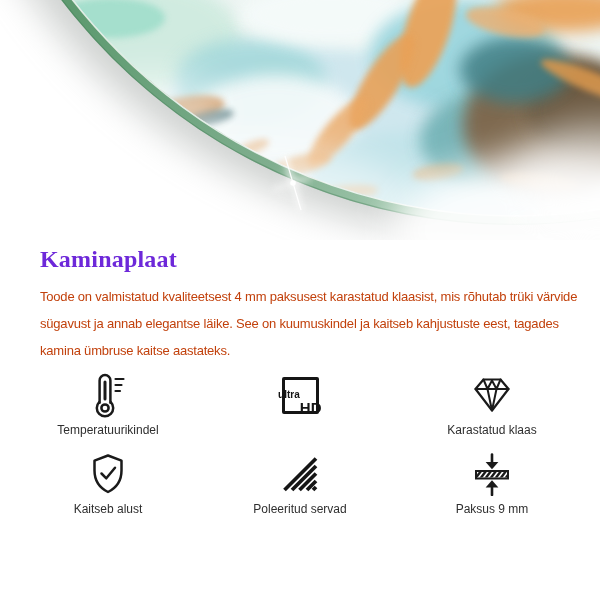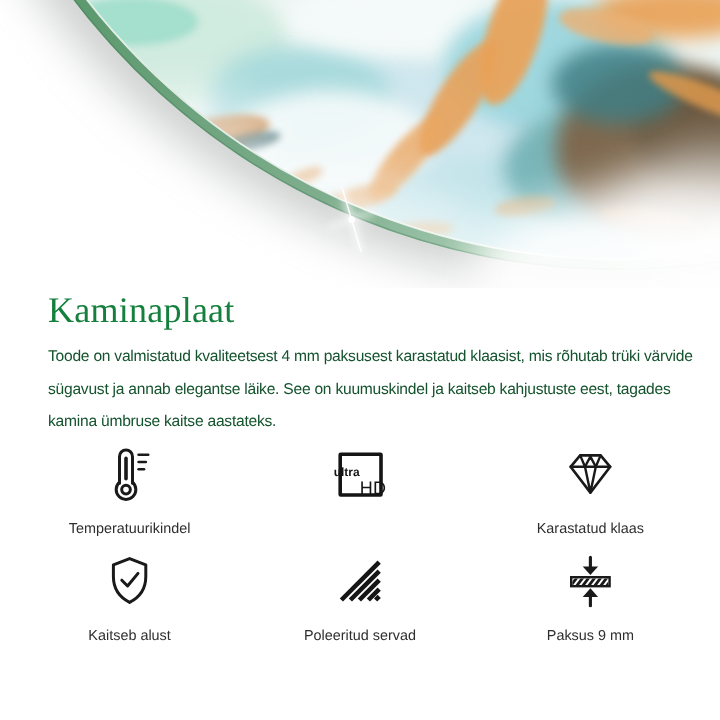--- a/index.html
+++ b/index.html
@@ -6,48 +6,48 @@
   body{
     width:600px;height:600px;background:#ffffff;overflow:hidden;
     font-family:"Liberation Sans", sans-serif;
     -webkit-font-smoothing:antialiased;
   }
   .hero{position:relative;width:600px;height:240px;overflow:hidden;}
   .hero svg{display:block;}
   h1{
     margin:1px 40px 0;
     font-family:"Liberation Serif", serif;
-    font-weight:400;
-    font-size:30px;line-height:36px;
+    font-weight:700;
+    font-size:24px;line-height:36px;
     letter-spacing:0.2px;
-    color:#15803d;
+    color:#6d28d9;
   }
   .desc{
     margin:6px 40px 0;
     width:550px;
     font-size:13px;line-height:27px;letter-spacing:-0.2px;
-    color:#14532d;
+    color:#c2410c;
   }
   .features{
     margin:7px 12px 0;
     display:grid;
     grid-template-columns:1fr 1fr 1fr;
     row-gap:13px;
   }
   .feature{display:flex;flex-direction:column;align-items:center;}
   .icon-wrap{height:48px;display:flex;align-items:center;justify-content:center;}
-  .label{margin-top:14px;font-size:12px;color:#2e2e2e;white-space:nowrap;}
+  .label{margin-top:4px;font-size:12px;color:#2e2e2e;white-space:nowrap;}
   .uhd-box{
     width:37px;height:37px;box-sizing:border-box;
     border:3px solid #151515;border-radius:2px;
     display:flex;align-items:center;justify-content:center;
     color:#151515;
   }
   .uhd-top{font-size:10px;font-weight:bold;line-height:10px;}
-  .uhd-bottom{font-size:15px;font-weight:normal;line-height:14px;letter-spacing:0.3px;margin-top:26px;}
+  .uhd-bottom{font-size:15px;font-weight:bold;line-height:14px;letter-spacing:0.3px;margin-top:26px;}
   .ic{stroke:#1a1a1a;fill:none;stroke-linecap:round;}
 </style>
 </head>
 <body>
 
 <div class="hero">
   <svg width="600" height="240" viewBox="0 0 600 240">
     <defs>
       <clipPath id="artClip">
           <circle cx="515" cy="-345" r="560.5"></circle>

